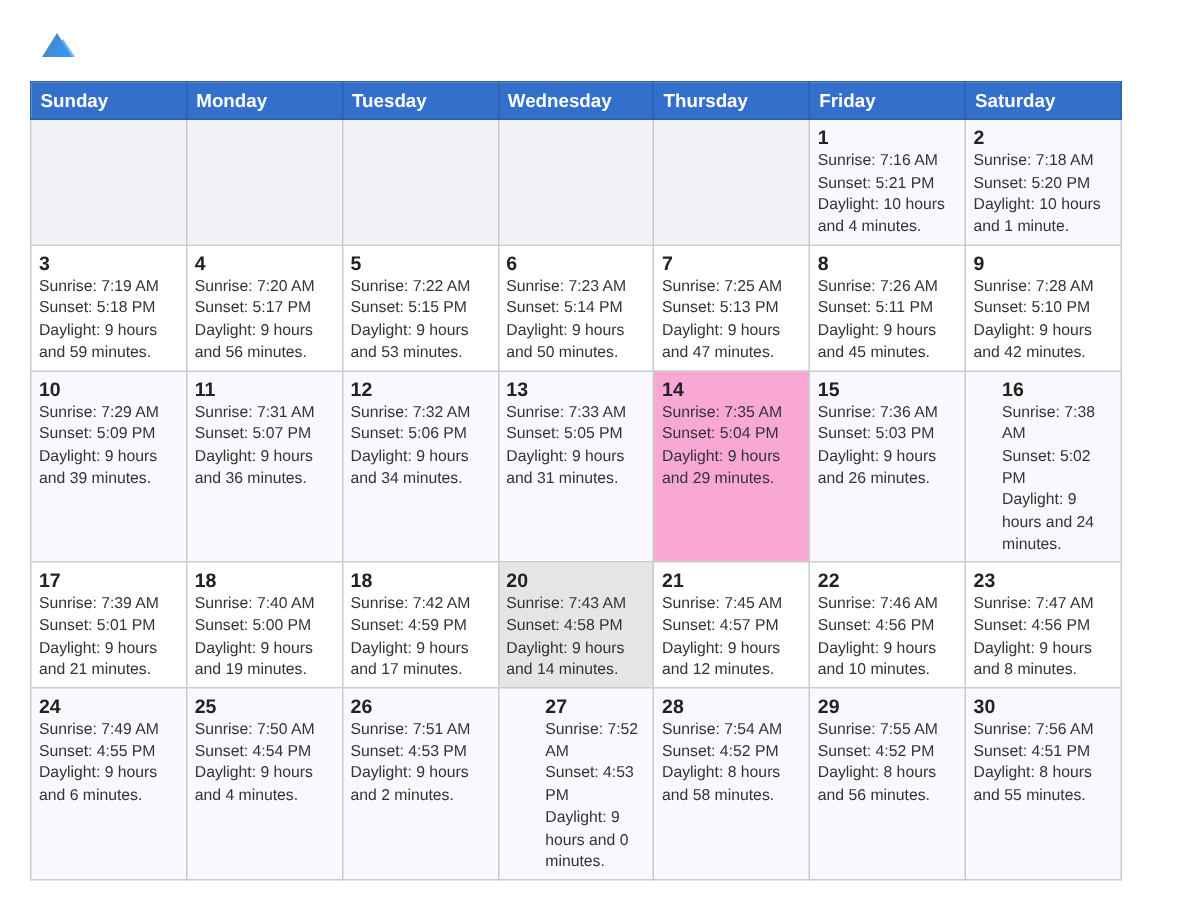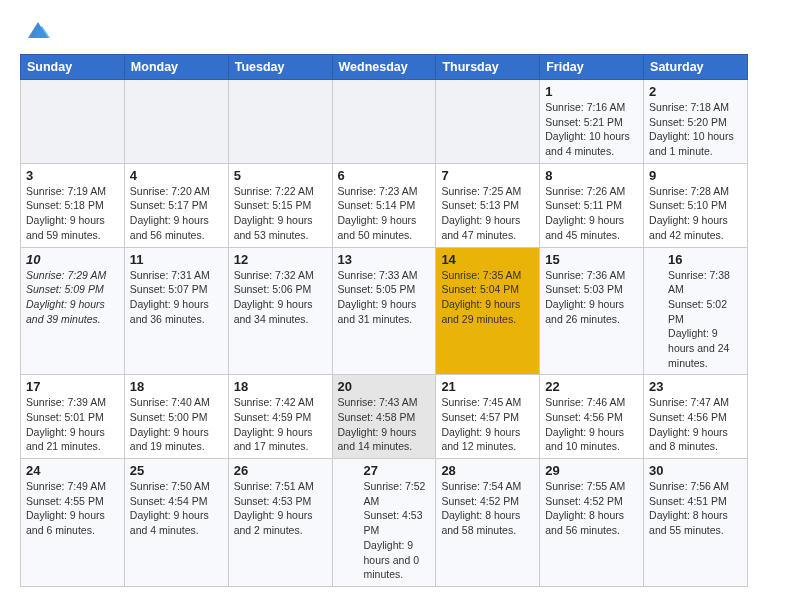--- a/index.html
+++ b/index.html
@@ -175,37 +175,37 @@
           <td style="background: rgb(255, 255, 255);">
             <span class="day-num">8</span>
             <div class="day-detail">Sunrise: 7:26 AM<br>Sunset: 5:11 PM<br>Daylight: 9 hours and 45 minutes.</div>
           </td>
           <td style="background: rgb(255, 255, 255);">
             <span class="day-num">9</span>
             <div class="day-detail">Sunrise: 7:28 AM<br>Sunset: 5:10 PM<br>Daylight: 9 hours and 42 minutes.</div>
           </td>
         </tr>
         <tr>
-          <td style="background: rgb(247, 249, 252); font-style: italic;">
+          <td style="background: rgb(247, 249, 252);">
             <span class="day-num">10</span>
             <div class="day-detail">Sunrise: 7:29 AM<br>Sunset: 5:09 PM<br>Daylight: 9 hours and 39 minutes.</div>
           </td>
           <td style="background: rgb(247, 249, 252);">
             <span class="day-num">11</span>
             <div class="day-detail">Sunrise: 7:31 AM<br>Sunset: 5:07 PM<br>Daylight: 9 hours and 36 minutes.</div>
           </td>
           <td style="background: rgb(247, 249, 252);">
             <span class="day-num">12</span>
             <div class="day-detail">Sunrise: 7:32 AM<br>Sunset: 5:06 PM<br>Daylight: 9 hours and 34 minutes.</div>
           </td>
           <td style="background: rgb(247, 249, 252);">
             <span class="day-num">13</span>
             <div class="day-detail">Sunrise: 7:33 AM<br>Sunset: 5:05 PM<br>Daylight: 9 hours and 31 minutes.</div>
           </td>
-          <td style="background: #eab308; margin-left: 21px;">
+          <td style="background: #f9a8d4; margin-left: 21px;">
             <span class="day-num">14</span>
             <div class="day-detail">Sunrise: 7:35 AM<br>Sunset: 5:04 PM<br>Daylight: 9 hours and 29 minutes.</div>
           </td>
           <td style="background: rgb(247, 249, 252);">
             <span class="day-num">15</span>
             <div class="day-detail">Sunrise: 7:36 AM<br>Sunset: 5:03 PM<br>Daylight: 9 hours and 26 minutes.</div>
           </td>
           <td style="background: rgb(247, 249, 252); padding-left: 24px;">
             <span class="day-num">16</span>
             <div class="day-detail">Sunrise: 7:38 AM<br>Sunset: 5:02 PM<br>Daylight: 9 hours and 24 minutes.</div>

